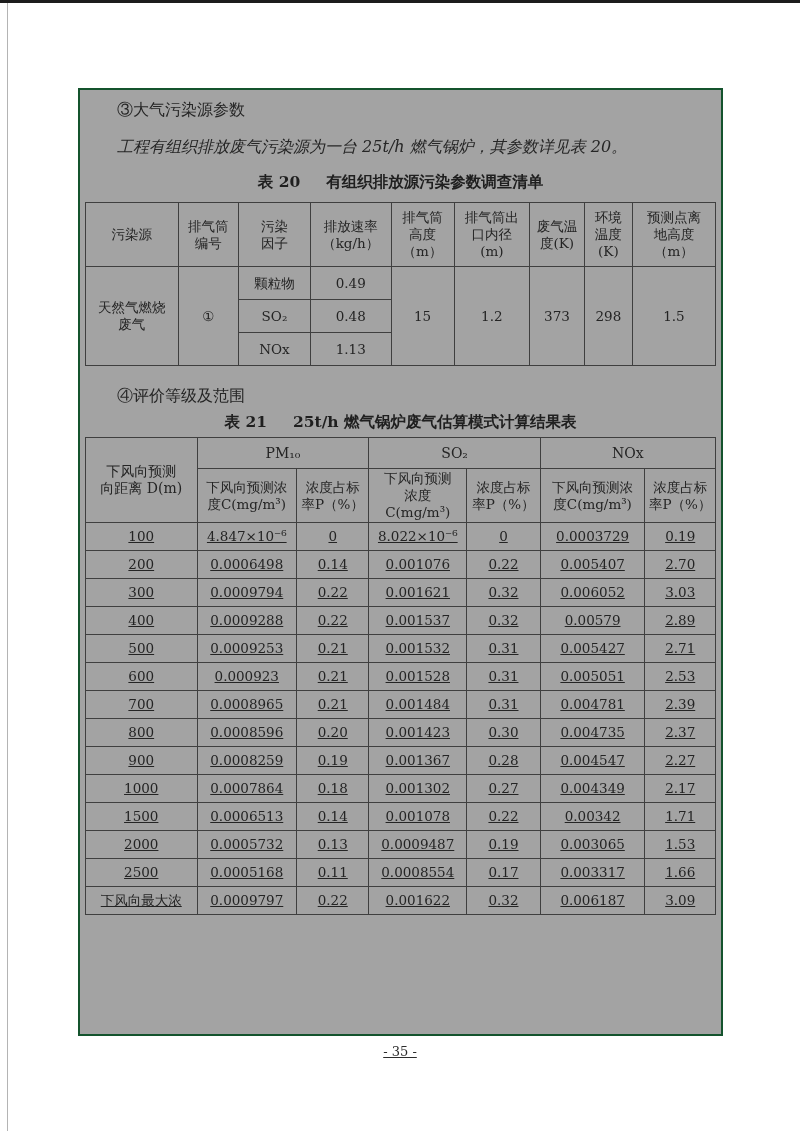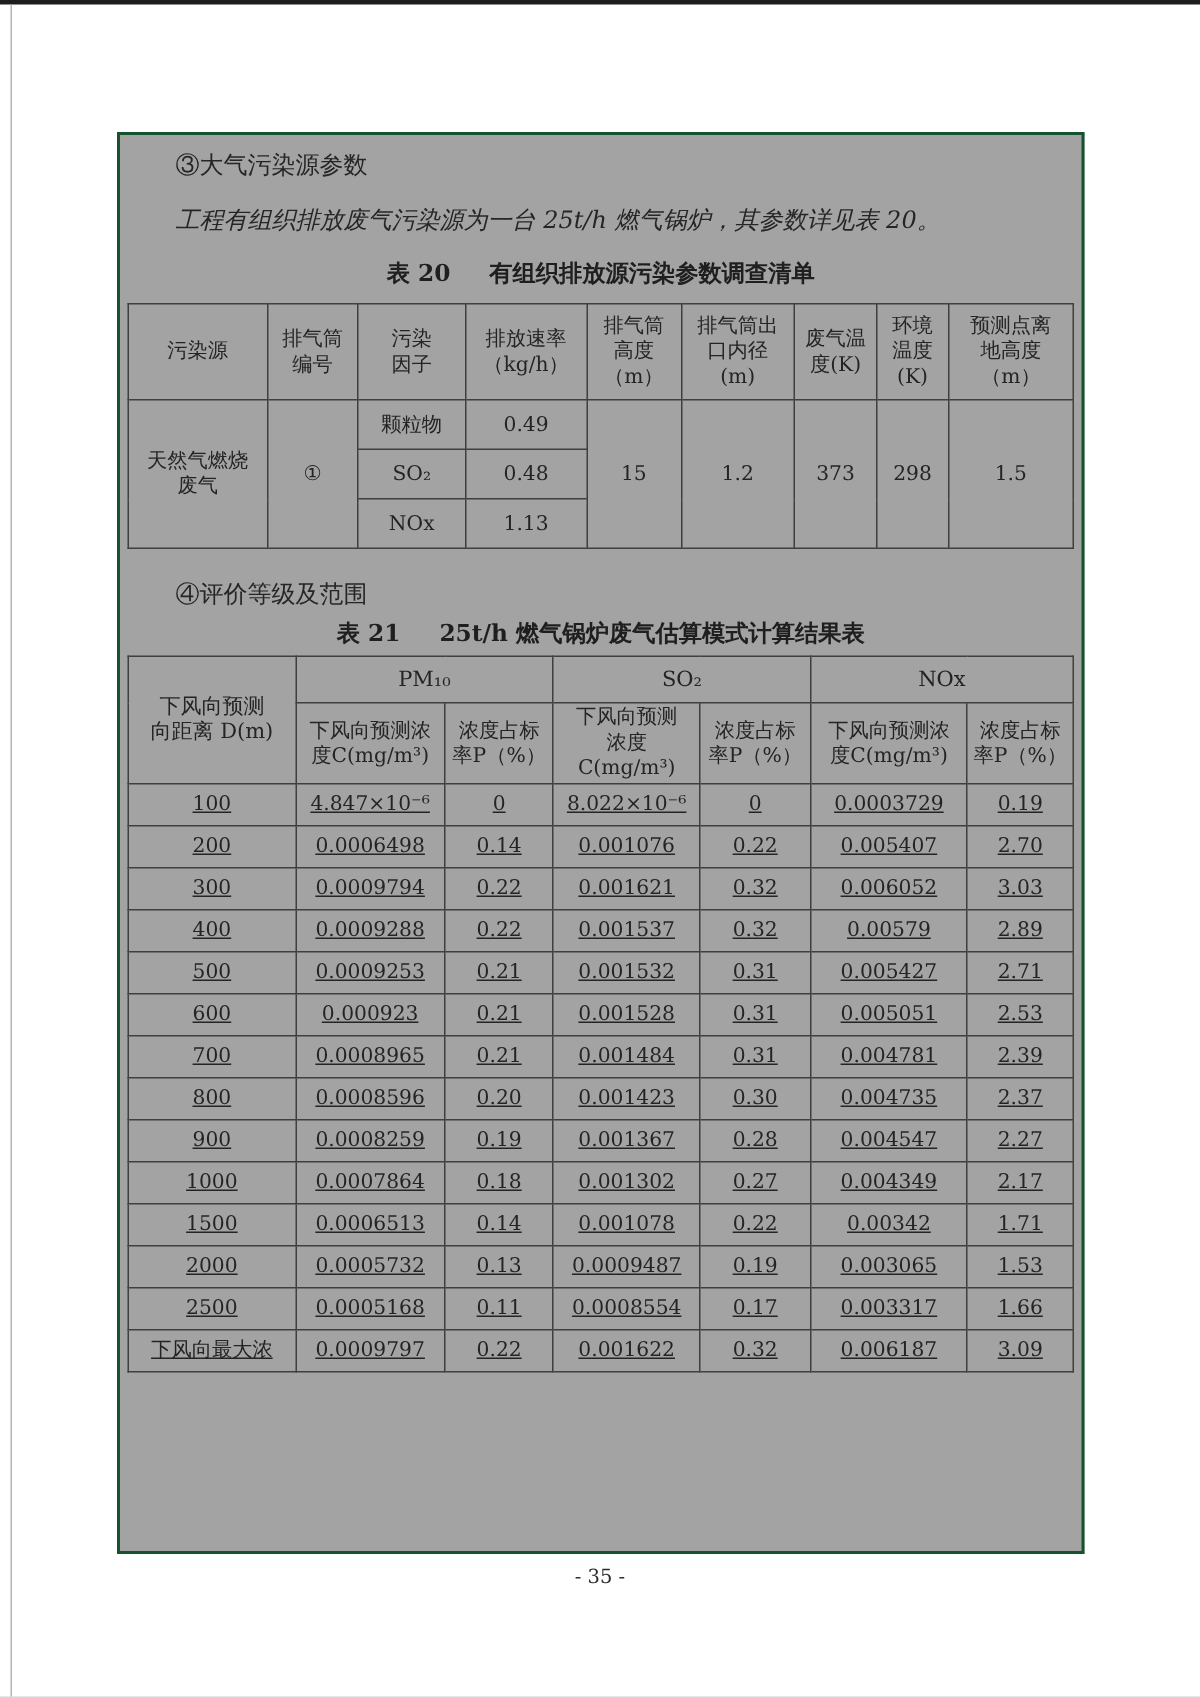--- a/index.html
+++ b/index.html
@@ -36,21 +36,21 @@
   .t20 { margin-top:9px; }
   .t20 .head-row { height:64px; }
   .t20 .data-row { height:33px; }
   .t21 { margin-top:4px; }
   .t21 .group-row { height:31px; }
   .t21 .group-row th { font-size:14px; }
   .t21 .sub-row { height:54px; }
   .t21 .data-row { height:28px;text-decoration:underline; }
   .page-num {
     position:absolute; top:1044px; left:0; width:800px;
-    text-align:center; font-size:13px; color:#2b2b2b;
+    text-align:center; font-size:13px; color:#2b2b2b;text-decoration:underline;
   }
 </style>
 </head>
 <body>
 
 <div class="top-bar"></div>
 <div class="left-line"></div>
 
 <div class="frame">
 

